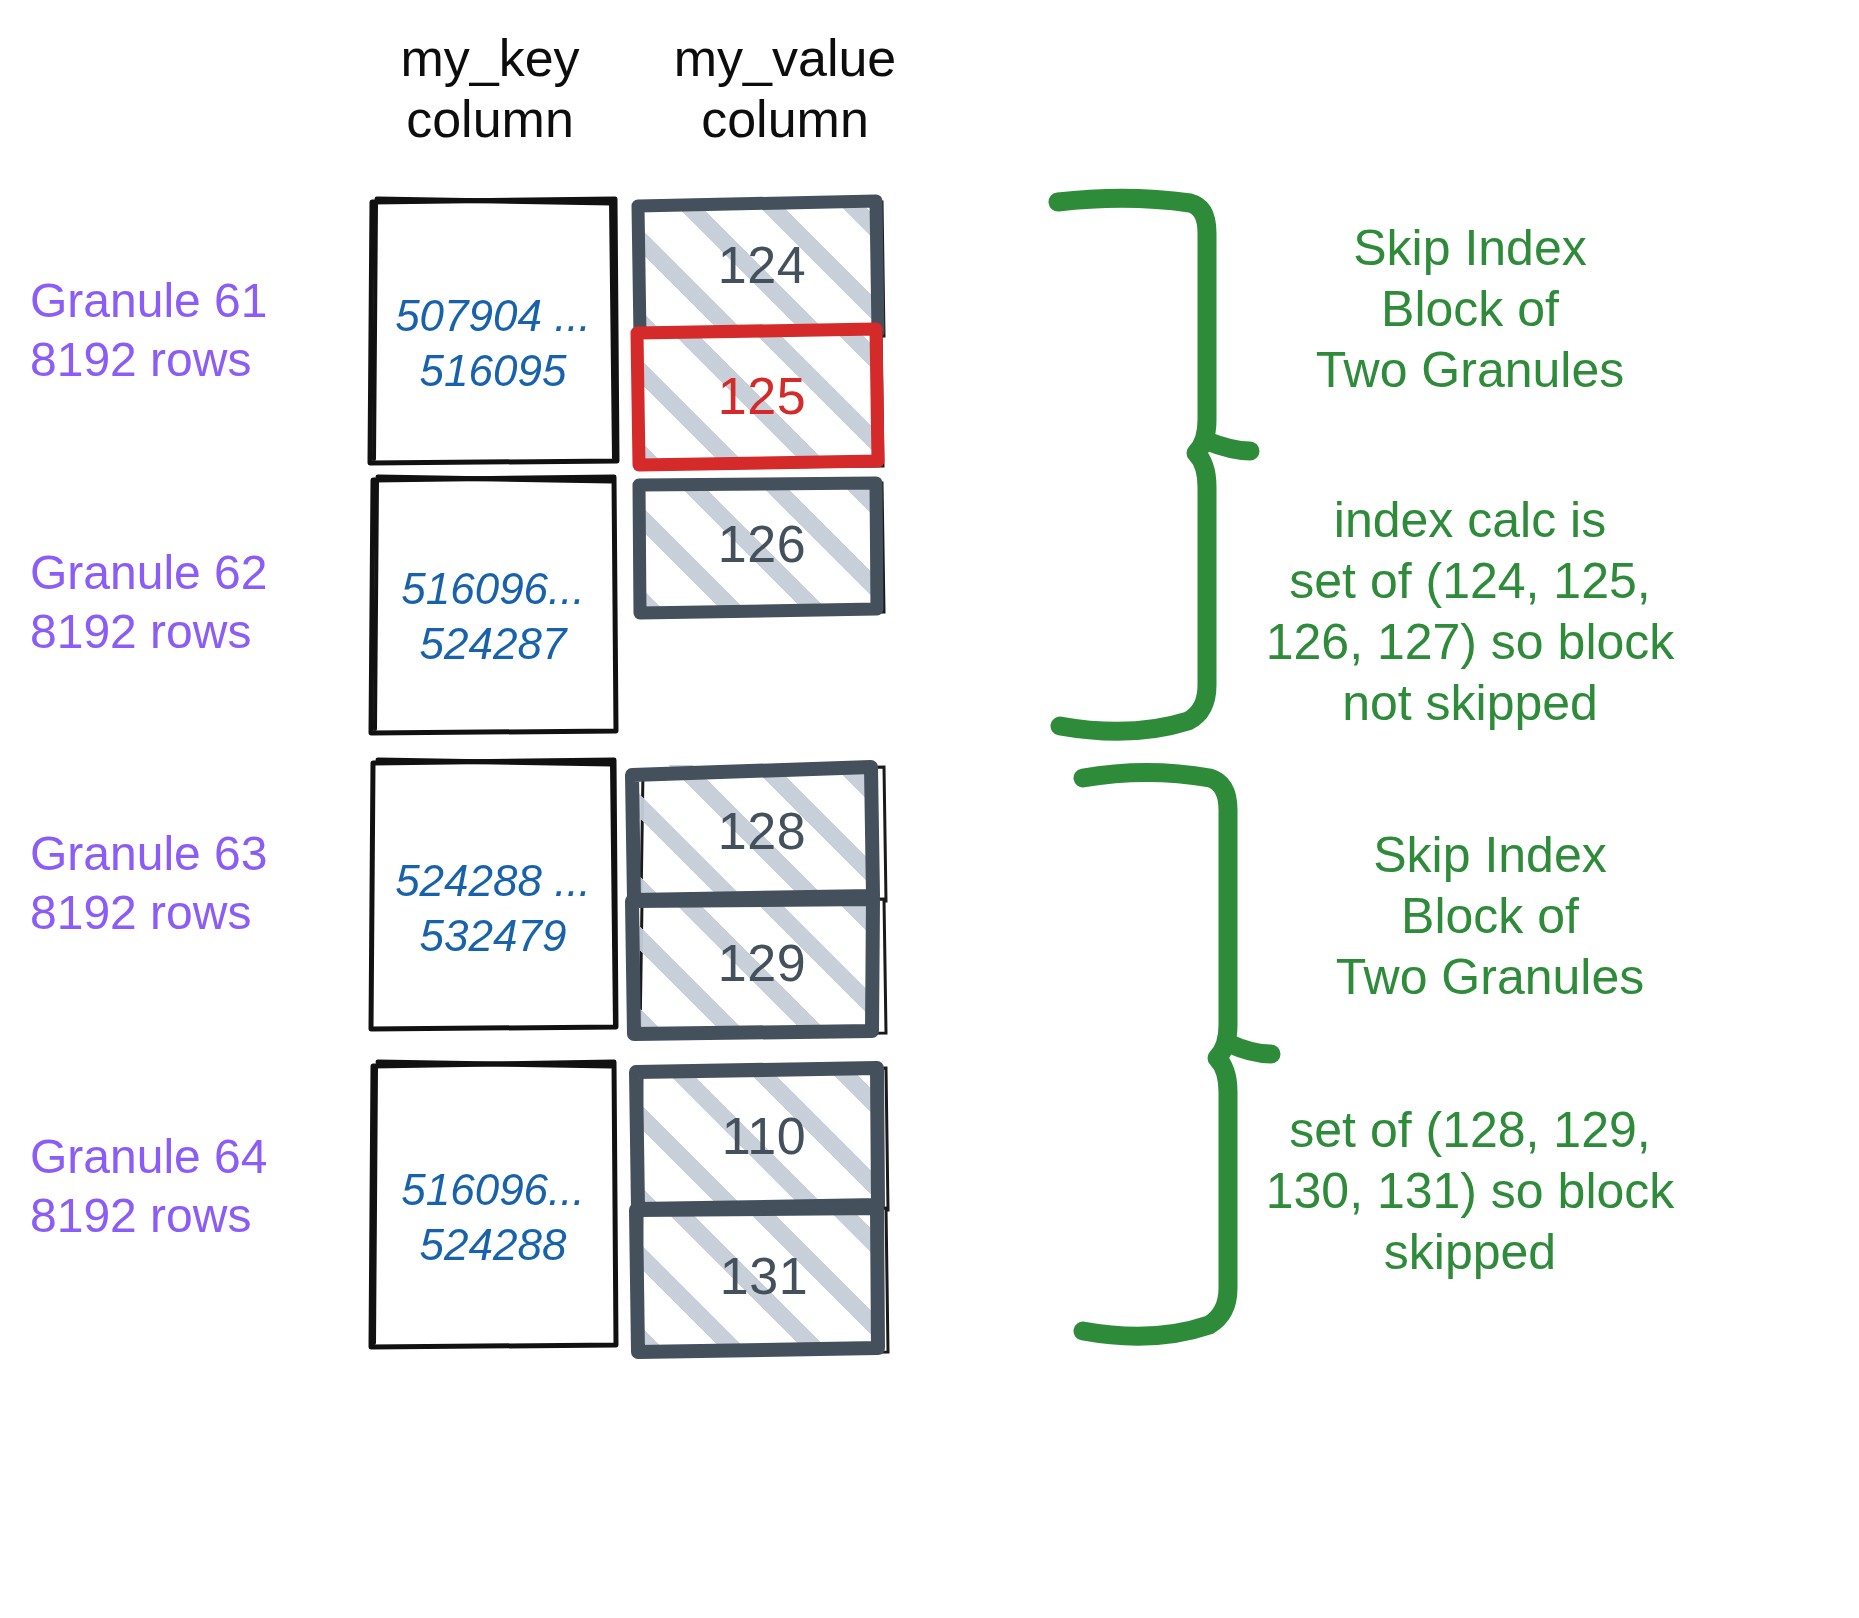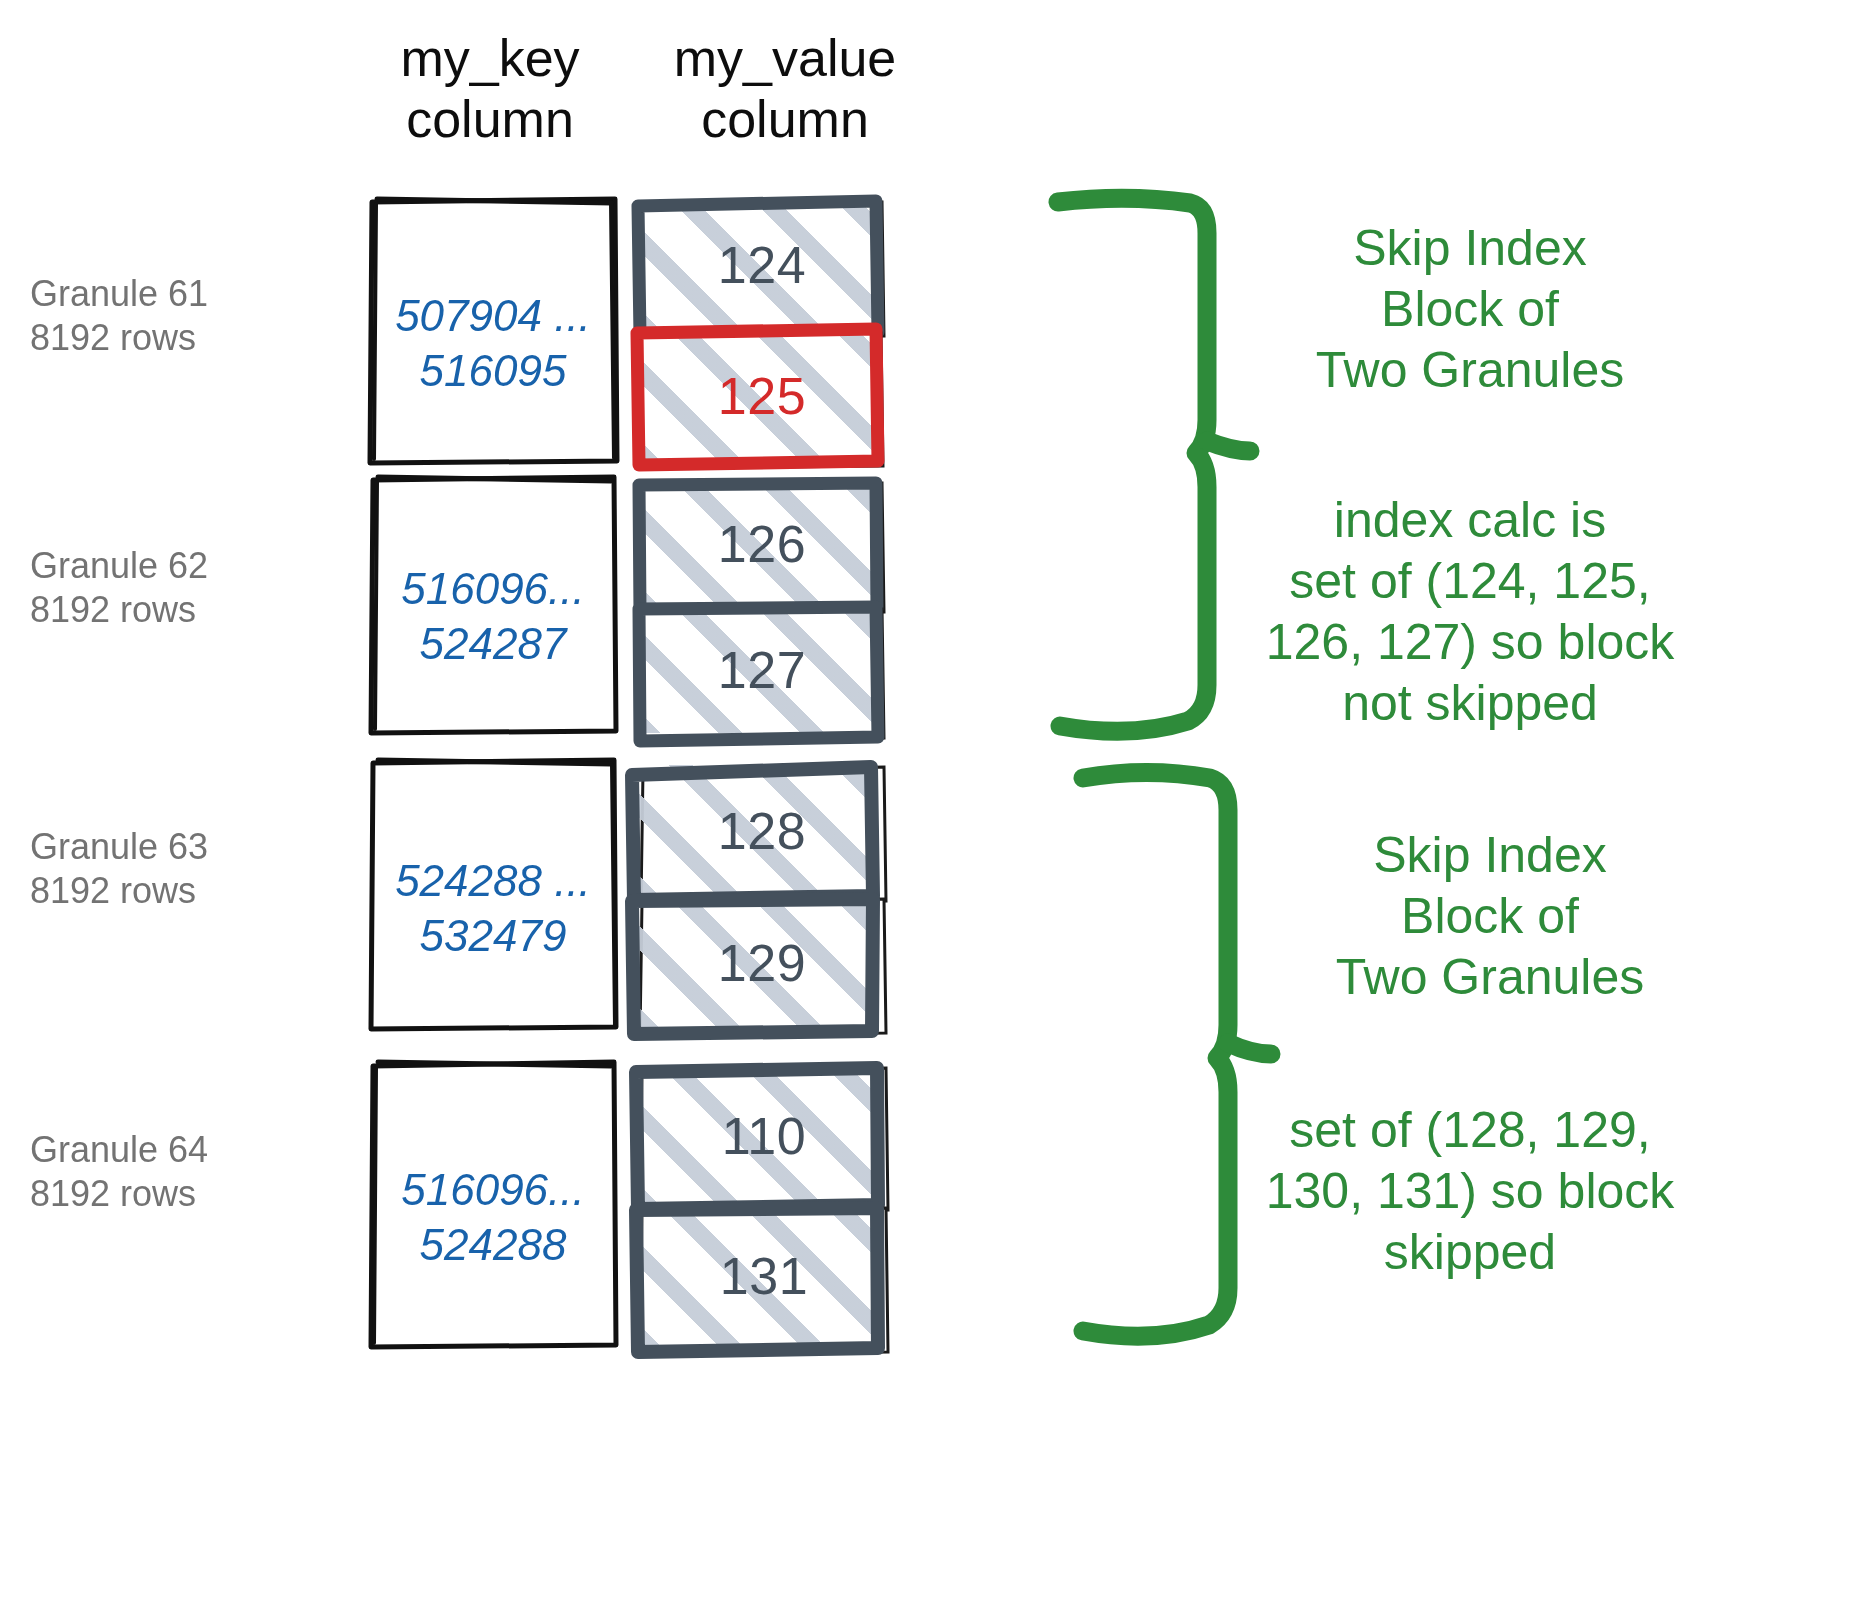--- a/index.html
+++ b/index.html
@@ -31,23 +31,23 @@
     font-weight: 400;
   }
   #hdr-key   { left: 330px; top: 28px; width: 320px; }
   #hdr-value { left: 635px; top: 28px; width: 300px; }
 
   
   .granule-label {
     position: absolute;
     left: 30px;
     width: 300px;
-    font-size: 36px;
+    font-size: 48px;
     line-height: 1.22;
-    color: #737373;
+    color: #8b5cf6;
     white-space: pre-line;
     text-align: left;
   }
 
   
   .key-box {
     position: absolute;
     left: 368px;
     width: 250px;
     font-style: italic;
@@ -175,30 +175,20 @@
     <svg class="thin-frame" width="250" height="136" viewBox="0 0 250 136">
       <path d="M5 4 L246 2 L248 131 L3 133 Z" fill="#ffffff" stroke="#1a1a1a" stroke-width="3"></path>
     </svg>
     <div class="hatch"></div>
     <svg style="position:absolute;left:-10px;top:-8px;overflow:visible" width="262" height="150" viewBox="0 0 262 150">
       <path d="M13 12 L250 10 L251 136 L14 140 Z" fill="none" stroke="#44505c" stroke-width="13" stroke-linejoin="round" stroke-linecap="round"></path>
     </svg>
     <div class="num">126</div>
   </div>
 
-  <div class="val-cell" style="top:607px; width:240px; height:126px;">
-    <svg class="thin-frame" width="250" height="136" viewBox="0 0 250 136">
-      <path d="M5 4 L246 2 L248 131 L3 133 Z" fill="#ffffff" stroke="#1a1a1a" stroke-width="3"></path>
-    </svg>
-    <div class="hatch"></div>
-    <svg style="position:absolute;left:-10px;top:-8px;overflow:visible" width="262" height="152" viewBox="0 0 262 152">
-      <path d="M13 10 L250 8 L252 138 L14 142 Z" fill="none" stroke="#44505c" stroke-width="13" stroke-linejoin="round" stroke-linecap="round"></path>
-    </svg>
-    <div class="num">127</div>
-  </div>
 
   <div class="granule-label" style="top:825px;">Granule 63
 8192 rows</div>
 
   <div class="key-box" style="top:757px; height:275px;">
     <svg width="250" height="275" viewBox="0 0 250 275">
       <path d="M5 6 L246 3 L248 270 L3 272 Z" fill="#ffffff" stroke="#111" stroke-width="5" stroke-linejoin="round"></path>
       <path d="M10 3 L243 7" fill="none" stroke="#111" stroke-width="5" stroke-linecap="round"></path>
       <path d="M244 8 L247 268" fill="none" stroke="#111" stroke-width="4" stroke-linecap="round"></path>
     </svg>

